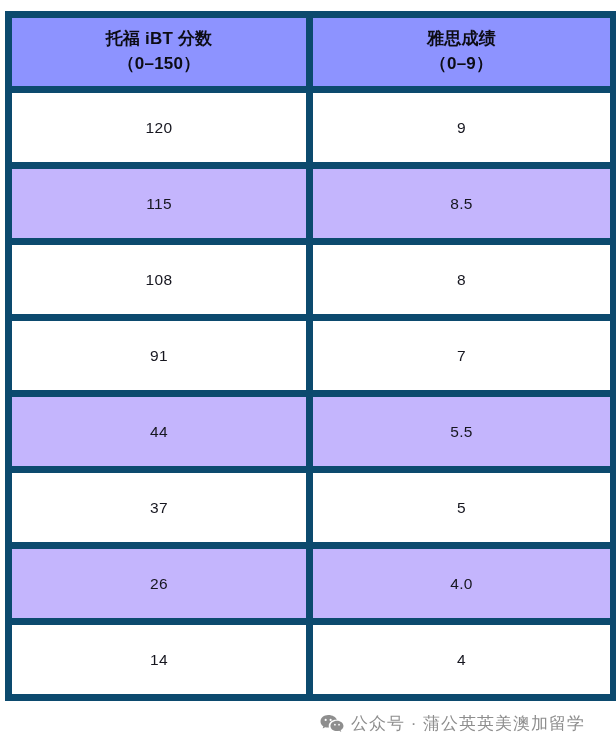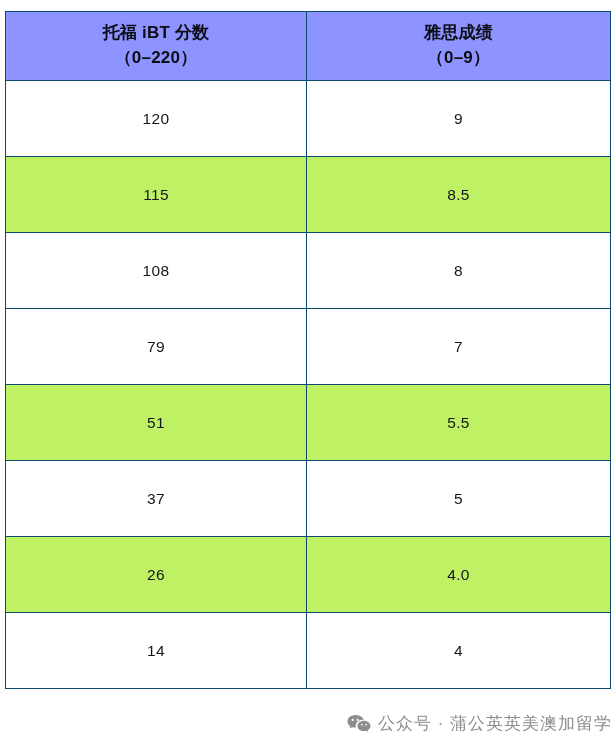--- a/index.html
+++ b/index.html
@@ -18,21 +18,21 @@
     position: absolute;
     left: 5px;
     top: 11px;
     width: 605px;
     border-collapse: collapse;
     table-layout: fixed;
   }
 
   #score-table td,
   #score-table th {
-    border: 1px solid #0c4a6e;
+    border: 7px solid #0c4a6e;
     text-align: center;
     vertical-align: middle;
     padding: 0;
   }
 
   
   thead th {
     background: #8d93ff;
     height: 68px;
     color: #0c0c14;
@@ -44,33 +44,33 @@
   thead th .hdr-main { display: block; }
   thead th .hdr-range { display: block; }
 
   
   col.col-toefl { width: 301px; }
   col.col-ielts { width: 304px; }
 
   
   tbody tr { height: 76px; }
   tbody tr.row-odd  td { background: #ffffff; }
-  tbody tr.row-even td { background: #bef264; margin-left: 24px; }
+  tbody tr.row-even td { background: #c4b5fd; margin-left: 24px; }
 
   tbody td {
     color: #16161f;
     font-size: 15.5px;
     font-weight: normal;
     letter-spacing: 0.3px;
   }
 
   
   #watermark {
     position: absolute;
-    left: 347px;
+    left: 320px;
     top: 712px;
     display: flex;
     align-items: center;
     gap: 7px;
     color: #8e8e8e;
     font-size: 17px;
     letter-spacing: 1px;
     white-space: nowrap;
     pointer-events: none;
     user-select: none;
@@ -88,21 +88,21 @@
 
 <table id="score-table">
   <colgroup>
     <col class="col-toefl">
     <col class="col-ielts">
   </colgroup>
   <thead>
     <tr>
       <th>
         <span class="hdr-main">托福 iBT 分数</span>
-        <span class="hdr-range">（0–220）</span>
+        <span class="hdr-range">（0–150）</span>
       </th>
       <th>
         <span class="hdr-main">雅思成绩</span>
         <span class="hdr-range">（0–9）</span>
       </th>
     </tr>
   </thead>
   <tbody>
     <tr class="row-odd">
       <td>120</td>
@@ -110,25 +110,25 @@
     </tr>
     <tr class="row-even">
       <td>115</td>
       <td>8.5</td>
     </tr>
     <tr class="row-odd">
       <td>108</td>
       <td>8</td>
     </tr>
     <tr class="row-odd">
-      <td>79</td>
+      <td>91</td>
       <td>7</td>
     </tr>
     <tr class="row-even">
-      <td>51</td>
+      <td>44</td>
       <td>5.5</td>
     </tr>
     <tr class="row-odd">
       <td>37</td>
       <td>5</td>
     </tr>
     <tr class="row-even">
       <td>26</td>
       <td>4.0</td>
     </tr>

